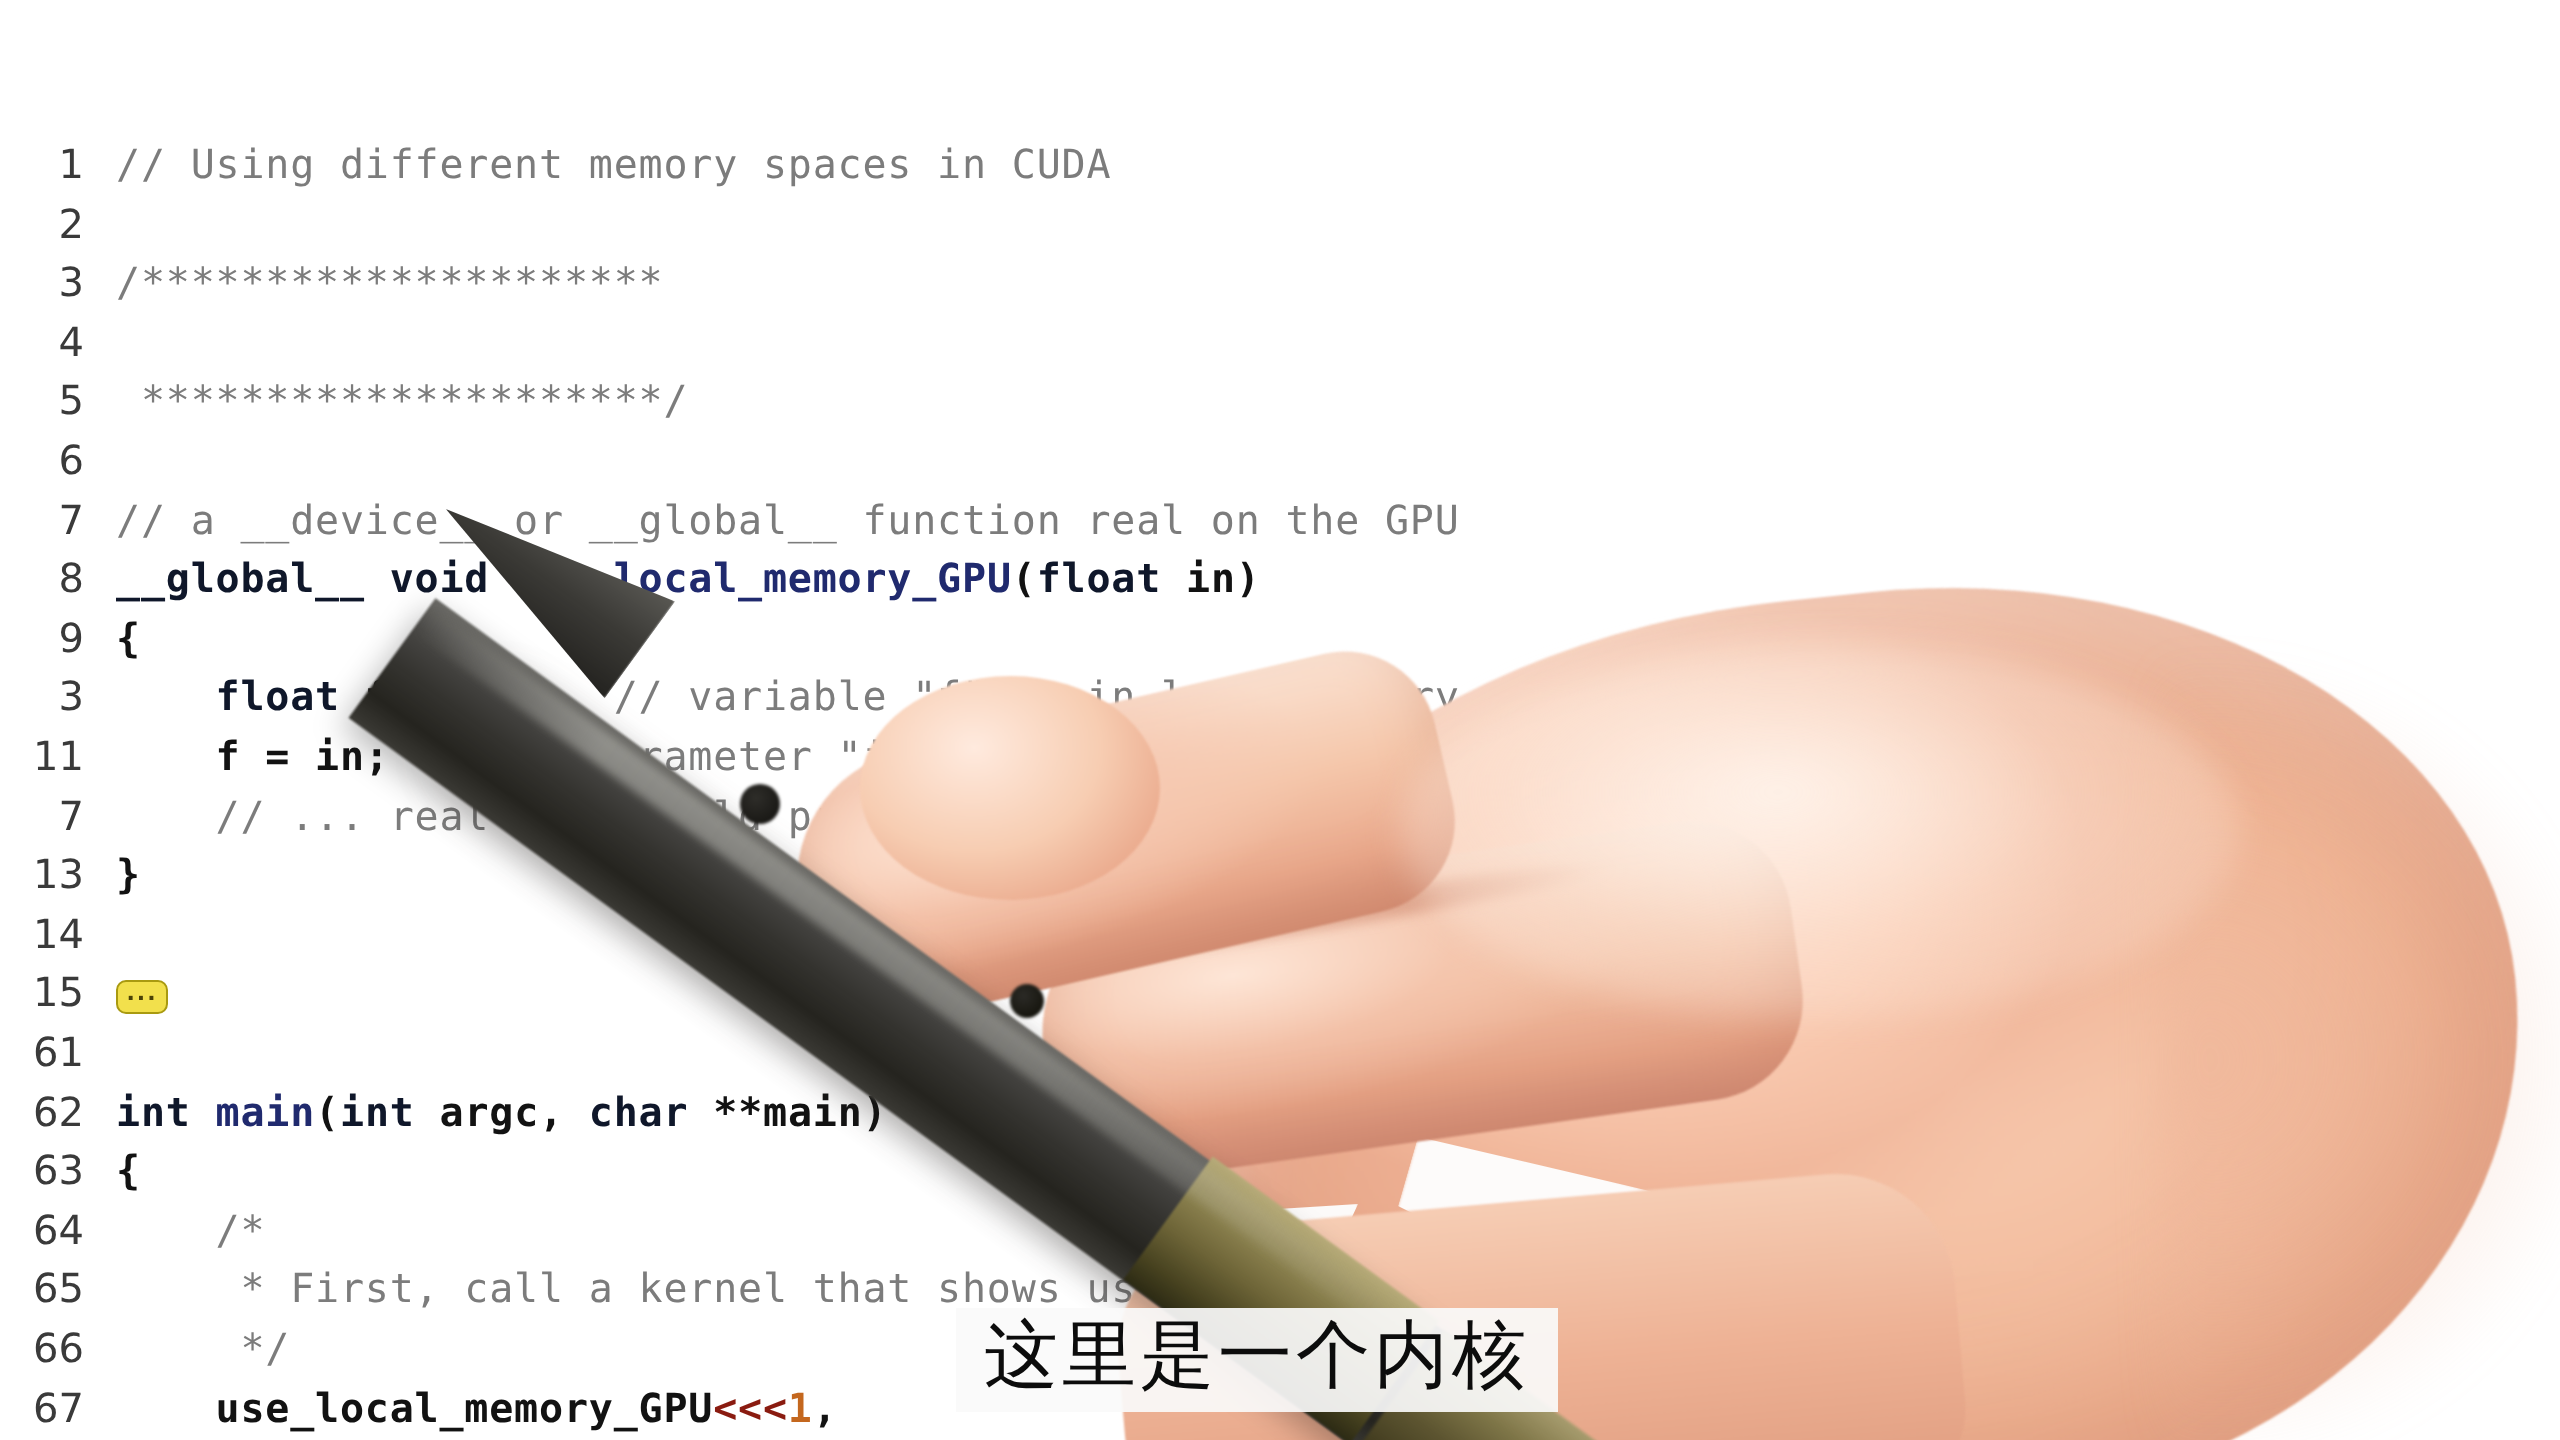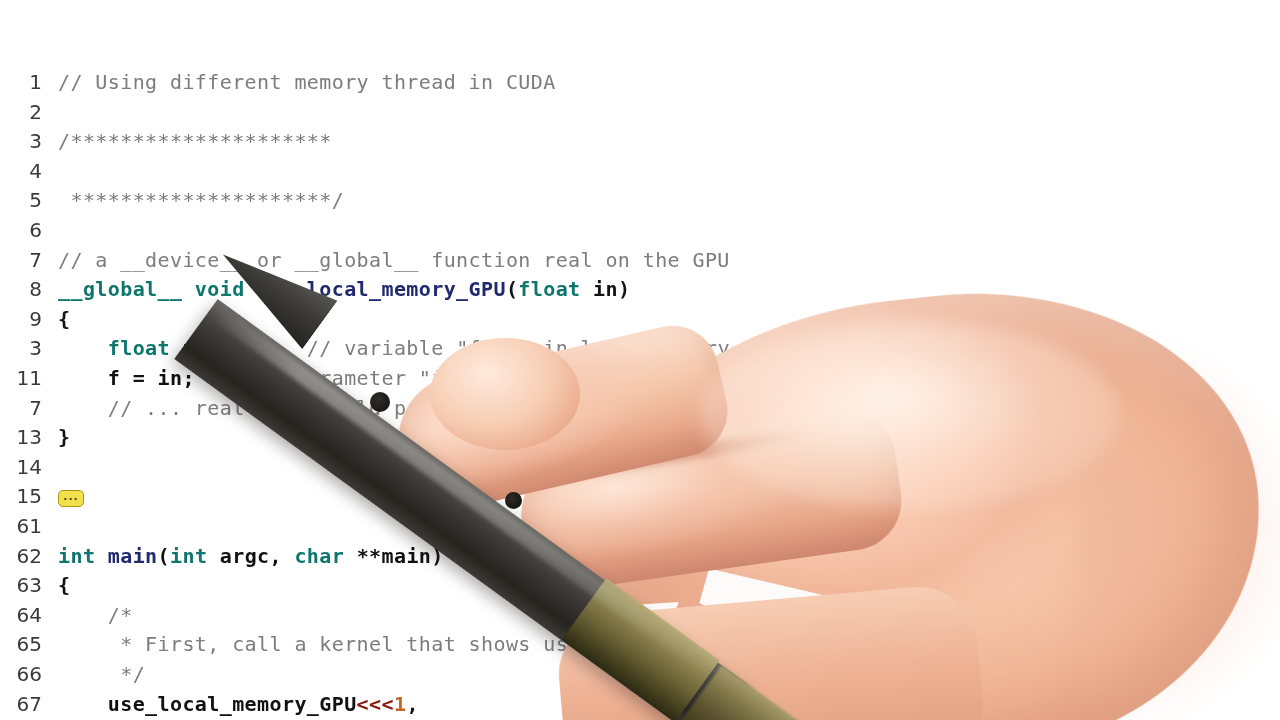--- a/index.html
+++ b/index.html
@@ -259,21 +259,21 @@
     flex: 0 0 42px;
   }
   .code-text {
     margin-left: 16px;
     white-space: pre;
     font-family: "DejaVu Sans Mono", "Liberation Mono", monospace;
     letter-spacing: 0.4px;
   }
 
   .tok-comment { color: #7c7c7c; }
-  .tok-kw      { color: #0f766e; font-weight: bold; }
+  .tok-kw      { color: #0f172a; font-weight: bold; }
   .tok-fn      { color: #202a6e; font-weight: bold; }
   .tok-plain   { color: #121212; font-weight: bold; }
   .tok-punct   { color: #121212; font-weight: bold; }
   .tok-chev    { color: #8a1b10; font-weight: bold; }
   .tok-num     { color: #c4671e; font-weight: bold; }
 
   
   #fold-marker {
     position: absolute;
     left: 58px;
@@ -311,21 +311,21 @@
     letter-spacing: 2px;
     white-space: nowrap;
   }
 </style>
 </head>
 <body>
 
 <div id="screen">
 
   <div id="code-layer">
-      <div class="code-row" style="top: 68px;"><span class="gutter">1</span><span class="code-text"><span class="tok-comment">// Using different memory thread in CUDA</span></span></div>
+      <div class="code-row" style="top: 68px;"><span class="gutter">1</span><span class="code-text"><span class="tok-comment">// Using different memory spaces in CUDA</span></span></div>
       <div class="code-row" style="top: 97.6px;"><span class="gutter">2</span><span class="code-text"></span></div>
       <div class="code-row" style="top: 127.2px;"><span class="gutter">3</span><span class="code-text"><span class="tok-comment">/*********************</span></span></div>
       <div class="code-row" style="top: 156.8px;"><span class="gutter">4</span></div>
       <div class="code-row" style="top: 186.4px;"><span class="gutter">5</span><span class="code-text"><span class="tok-comment"> *********************/</span></span></div>
       <div class="code-row" style="top: 216px;"><span class="gutter">6</span><span class="code-text"></span></div>
       <div class="code-row" style="top: 245.6px;"><span class="gutter">7</span><span class="code-text"><span class="tok-comment">// a __device__ or __global__ function real on the GPU</span></span></div>
       <div class="code-row" style="top: 275.2px;"><span class="gutter">8</span><span class="code-text"><span class="tok-kw">__global__ void </span><span class="tok-fn">use_local_memory_GPU</span><span class="tok-punct">(</span><span class="tok-kw">float</span><span class="tok-plain"> in</span><span class="tok-punct">)</span></span></div>
       <div class="code-row" style="top: 304.8px;"><span class="gutter">9</span><span class="code-text"><span class="tok-punct">{</span></span></div>
       <div class="code-row" style="top: 334.4px;"><span class="gutter">3</span><span class="code-text"><span class="tok-plain">    </span><span class="tok-kw">float</span><span class="tok-plain"> f;</span><span class="tok-plain">        </span><span class="tok-comment">// variable "f" is in local memory and private to each thread</span></span></div>
       <div class="code-row" style="top: 364px;"><span class="gutter">11</span><span class="code-text"><span class="tok-plain">    f = in;</span><span class="tok-plain">     </span><span class="tok-comment">// parameter "in" is in local memory and private to each thread</span></span></div>
@@ -360,14 +360,15 @@
 
     <div id="pen-body" class="pen-part"></div>
     <div id="pen-band" class="pen-part"></div>
     <div id="pen-band2" class="pen-part"></div>
     <div id="pen-body-gloss" class="pen-part"></div>
     <div id="pen-tip" class="pen-part"></div>
     <div id="pen-button" class="pen-part"></div>
     <div id="pen-button2" class="pen-part"></div>
   </div>
 
+  <div id="subtitle-box">这里是一个内核</div>
 
 </div>
 
 </body></html>

